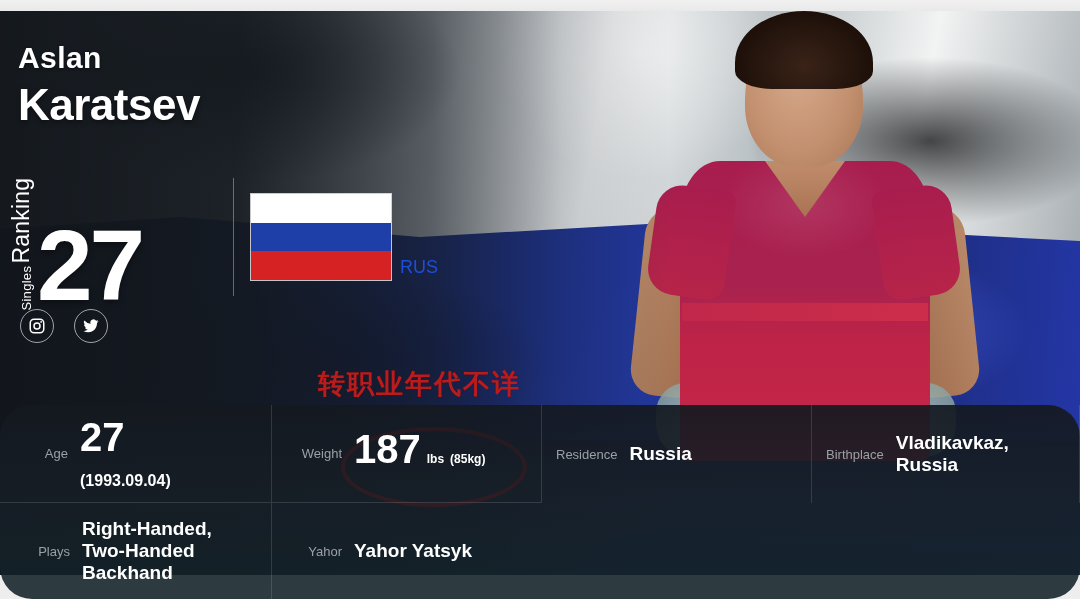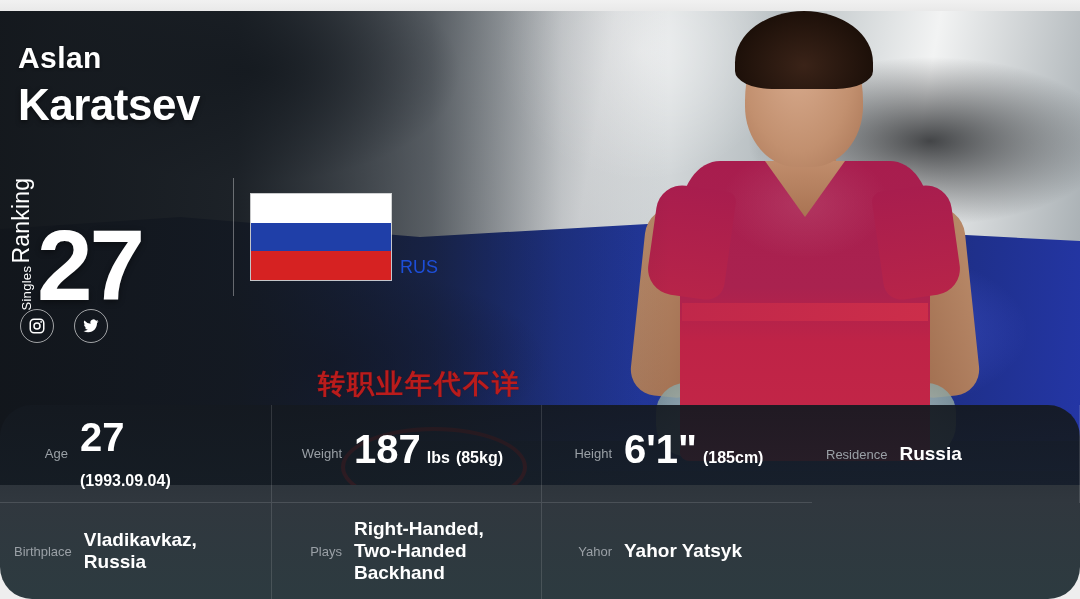--- a/index.html
+++ b/index.html
@@ -12,21 +12,21 @@
   #page { position:relative; width:1080px; height:599px; background:#eeeeee; }
 
   
   .top-strip{
     position:absolute; left:0; top:0; width:1080px; height:11px;
     background:linear-gradient(#f1f1f1,#e9e9e9);
   }
 
   
   .hero{
-    position:absolute; left:0; top:11px; width:1080px; height:474px;
+    position:absolute; left:0; top:11px; width:1080px; height:564px;
     overflow:hidden;
   }
 
   
   .flag-bg{ position:absolute; inset:0; background:#2b3138; }
   .flag-white{
     position:absolute; left:0; top:0; width:1080px; height:230px;
     background:
       radial-gradient(ellipse 300px 160px at 250px 60px, rgba(20,24,28,.85), rgba(20,24,28,0) 70%),
       radial-gradient(ellipse 260px 120px at 930px 130px, rgba(10,12,15,.75), rgba(10,12,15,0) 70%),
@@ -202,21 +202,21 @@
   .cell.nb{ border-bottom:none; }
   .cell-label{
     font-size:13px; color:#9aa0a6; white-space:nowrap; flex:0 0 auto;
     text-align:right; min-width:54px;
   }
   .cell-value{ display:flex; flex-direction:column; justify-content:center; }
   .big-val{
     font-size:40px; font-weight:bold; color:#ffffff; line-height:40px;
     display:flex; align-items:baseline; gap:6px;
   }
-  .unit{ font-size:16px; font-weight:bold; }
+  .unit{ font-size:12px; font-weight:bold; }
   .sub-val{ font-size:16px; font-weight:bold; color:#ffffff; line-height:20px; margin-top:14px; }
   .txt-val{ font-size:19px; font-weight:bold; color:#ffffff; line-height:22px; }
   .txt-val.wrap{ max-width:190px; }
   .empty-val{ min-height:40px; min-width:120px; }
 
   
   .cell.align-r .cell-label{ min-width:56px; }
 </style>
 </head>
 <body>
@@ -309,29 +309,20 @@
       <span class="cell-label">Weight</span>
       <span class="cell-value">
         <span class="big-val">
           <span>187</span>
           <span class="unit">lbs</span>
           <span class="unit">(85kg)</span>
         </span>
       </span>
     </div>
 
-    <div class="cell nr align-r">
-      <span class="cell-label">Height</span>
-      <span class="cell-value">
-        <span class="big-val">
-          <span>6'1"</span>
-          <span class="unit">(185cm)</span>
-        </span>
-      </span>
-    </div>
 
     <div class="cell nb">
       <span class="cell-label">Residence</span>
       <span class="txt-val">Russia</span>
     </div>
 
     <div class="cell nb">
       <span class="cell-label">Birthplace</span>
       <span class="txt-val">Vladikavkaz, Russia</span>
     </div>

